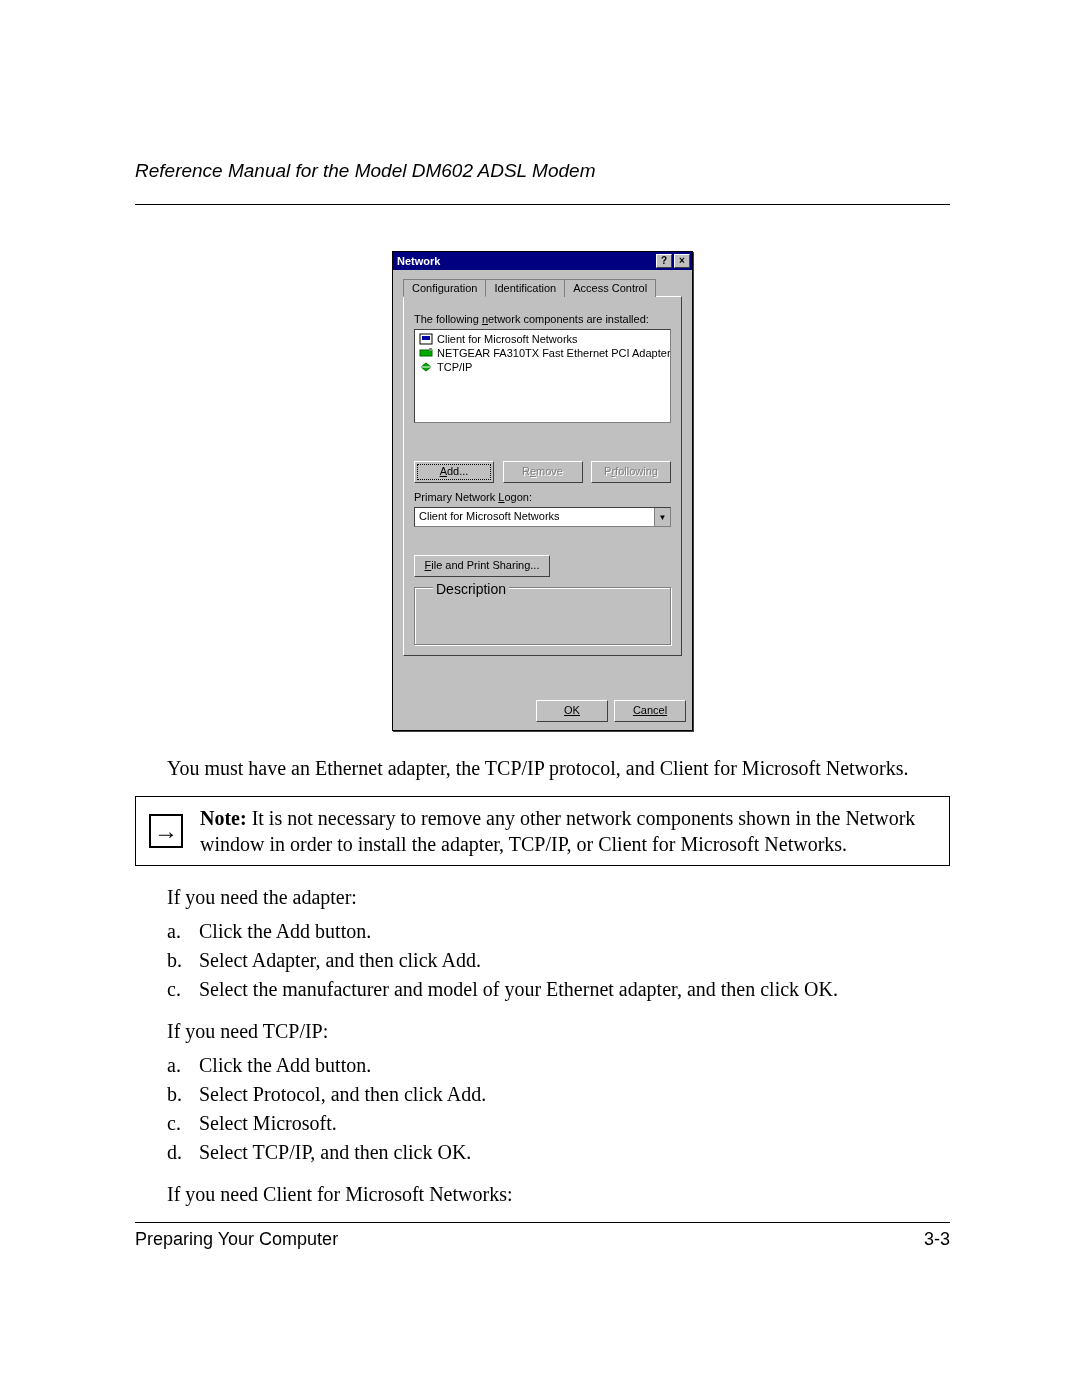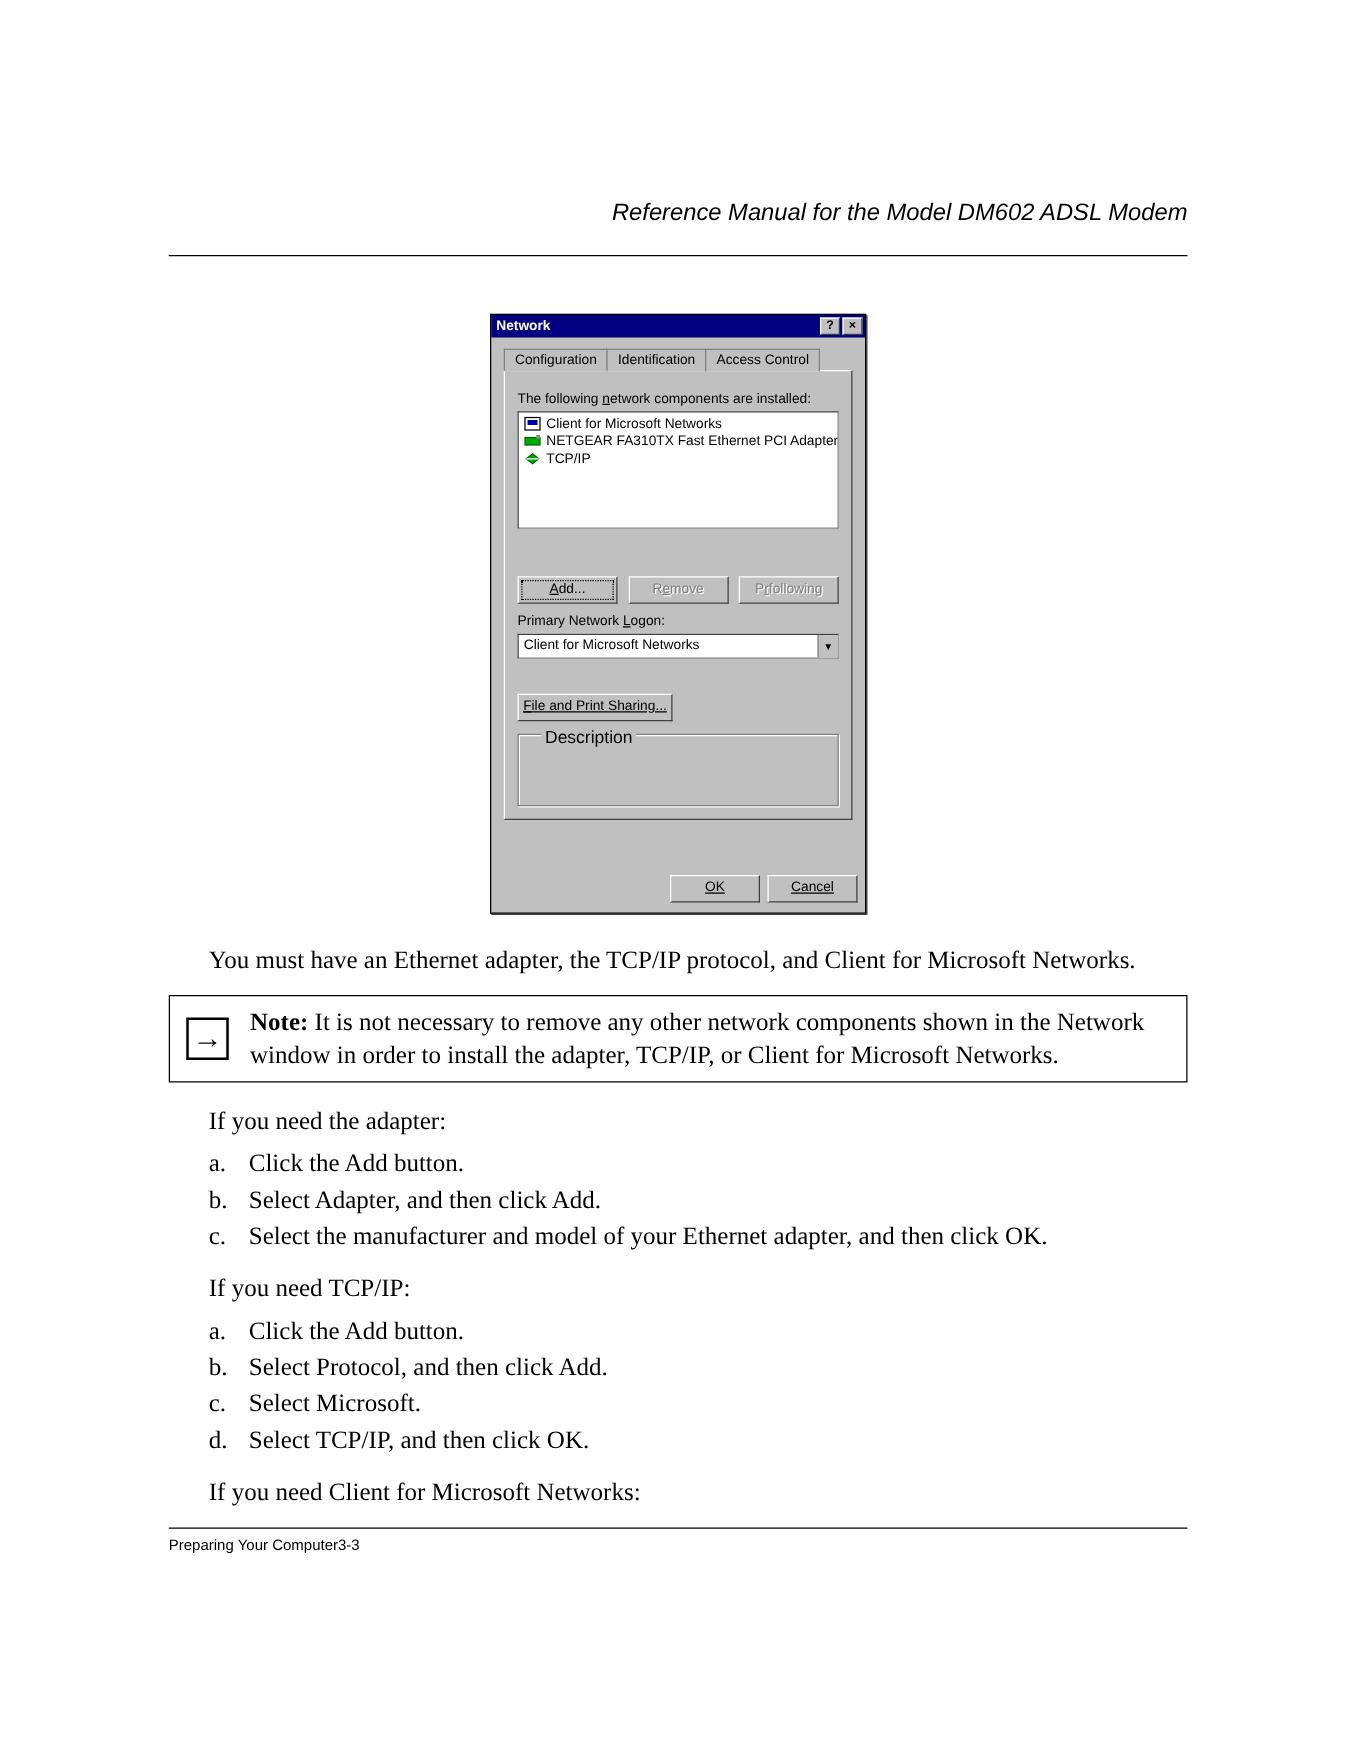--- a/index.html
+++ b/index.html
@@ -16,21 +16,20 @@
     padding: 160px 130px 80px 135px;
     position: relative;
   }
   .header-rule {
     border-top: 1px solid #000;
     margin-top: 16px;
   }
   .doc-header {
     font-style: italic;
     font-size: 19px;
-    text-align: right;
     font-family: Arial, Helvetica, sans-serif;
     padding-bottom: 6px;
   }
   .dialog-wrap {
     display: flex;
     justify-content: center;
     margin: 46px 0 24px 0;
   }
   .win98 {
     width: 301px;
@@ -229,22 +228,23 @@
     display: flex;
     gap: 14px;
     padding: 3px 0;
   }
   .ol-alpha .marker { width: 18px; flex: none; }
   .footer-rule {
     border-top: 1px solid #000;
     margin-top: 12px;
     padding-top: 6px;
     display: flex;
+    justify-content: space-between;
     font-family: Arial, Helvetica, sans-serif;
-    font-size: 12px;
+    font-size: 18px;
   }
 </style>
 </head>
 <body>
 
 <div class="page">
 
   <div class="doc-header">Reference Manual for the Model DM602 ADSL Modem</div>
   <div class="header-rule"></div>
 
@@ -296,21 +296,21 @@
             <div class="w98btn disabled"><span>P</span><span class="ul">r</span><span>following</span></div>
           </div>
           <div class="lbl">
             <span>Primary Network </span><span class="ul">L</span><span>ogon:</span>
           </div>
           <div class="combo">
             <div class="combo-text">Client for Microsoft Networks</div>
             <div class="combo-btn">▼</div>
           </div>
           <div style="margin:12px 0 2px 0;">
-            <div class="w98btn" style="width:124px;text-decoration:underline;"><span class="ul">F</span><span>ile and Print Sharing...</span></div>
+            <div class="w98btn" style="width:136px;"><span class="ul">F</span><span>ile and Print Sharing...</span></div>
           </div>
           <div class="groupbox">
             <div class="groupbox-title">Description</div>
           </div>
         </div>
       </div>
       <div class="dlg-footer">
         <div class="w98btn">OK</div>
         <div class="w98btn">Cancel</div>
       </div>

